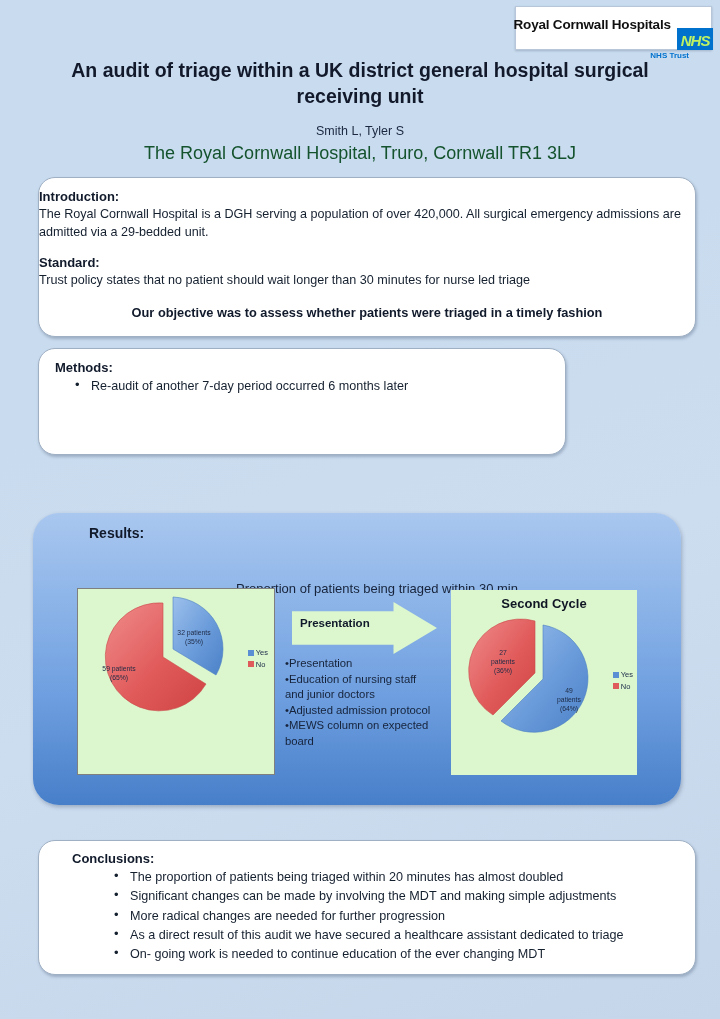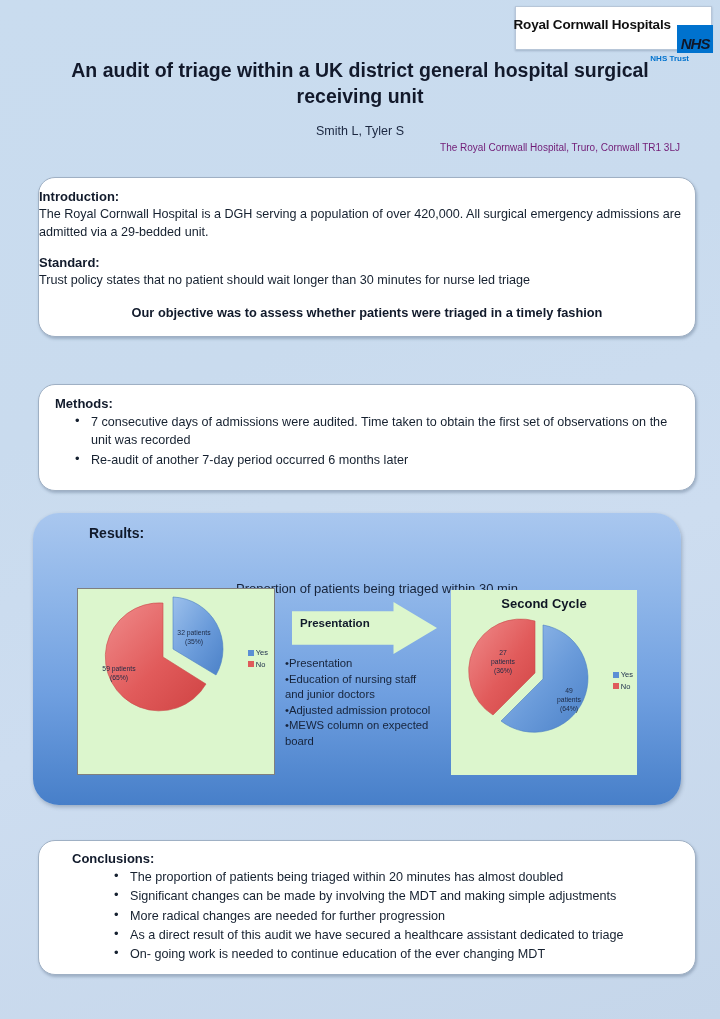--- a/index.html
+++ b/index.html
@@ -40,26 +40,26 @@
   }
   .nhs-name {
     font-size: 13.5px;
     font-weight: 600;
     color: #101010;
     letter-spacing: -.2px;
     white-space: nowrap;
   }
   .nhs-badge {
     background: #0072ce;
-    color: #0f172a;
+    color: #bef264;
     font-size: 15px;
     font-weight: 700;
     font-style: italic;
     letter-spacing: -1px;
-    padding: 11px 4px 2px 4px;
+    padding: 5px 4px 2px 4px;
     line-height: 1;
     margin-top: 30px;
   }
   .nhs-trust {
     font-size: 8px;
     color: #0072ce;
     font-weight: 600;
     align-self: flex-end;
     margin-right: 22px;
     margin-top: 1px;
@@ -80,37 +80,36 @@
     color: #12192b;
     margin: 0;
   }
   .authors {
     margin-top: 13px;
     font-size: 12.5px;
     color: #1b2740;
     line-height: 1.42;
   }
   .affil {
-    font-size: 10px;
-    color: #701a75;
+    font-size: 18px;
+    color: #14532d;
     line-height: 1.42;
-    text-align: right;
   }
 
   
   .panel {
     position: absolute;
     background: #ffffff;
     border-radius: 17px;
     border: 1px solid #9fb0c4;
     box-shadow: 1px 2px 3px rgba(40,60,90,.28);
     box-sizing: border-box;
   }
   .panel-intro { left: 38px; top: 177px; width: 658px; height: 160px; padding: 11px 0; }
-  .panel-methods { left: 38px; top: 384px; width: 658px; height: 107px; padding: 11px 16px; }
+  .panel-methods { left: 38px; top: 348px; width: 528px; height: 107px; padding: 11px 16px; }
   .panel-concl { left: 38px; top: 840px; width: 658px; height: 135px; padding: 10px 33px; }
 
   .head {
     font-size: 13px;
     font-weight: bold;
     color: #111a2b;
     margin: 0 0 1px 0;
   }
   .body-txt {
     font-size: 12.6px;
@@ -289,21 +288,20 @@
   <p class="body-txt">The Royal Cornwall Hospital is a DGH serving a population of over 420,000. All surgical emergency admissions are admitted via a 29-bedded unit.</p>
   <div class="spacer"></div>
   <div class="head">Standard:</div>
   <p class="body-txt">Trust policy states that no patient should wait longer than 30 minutes for nurse led triage</p>
   <div class="objective">Our objective was to assess whether patients were triaged in a timely fashion</div>
 </div>
 
 <div class="panel panel-methods">
   <div class="head">Methods:</div>
   <ul class="bul">
-    <li>7 consecutive days of admissions were audited. Time taken to obtain the first set of observations on the unit was recorded</li>
     <li>Re-audit of another 7-day period occurred 6 months later</li>
   </ul>
 </div>
 
 <div class="panel-results">
   <div class="results-head">Results:</div>
   <div class="results-sub">Proportion of patients being triaged within 30 min</div>
 </div>
 
 <div class="chart-card card-first">

